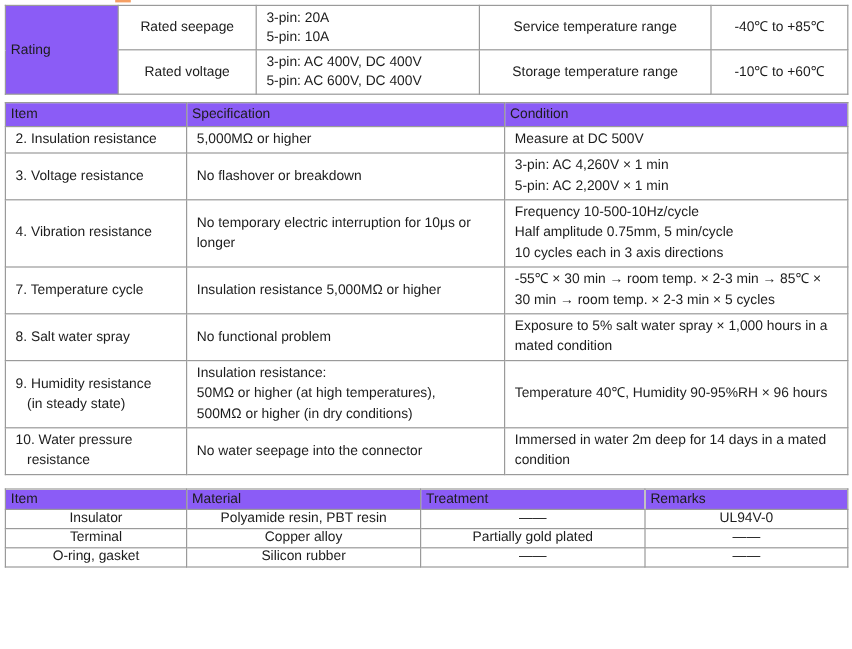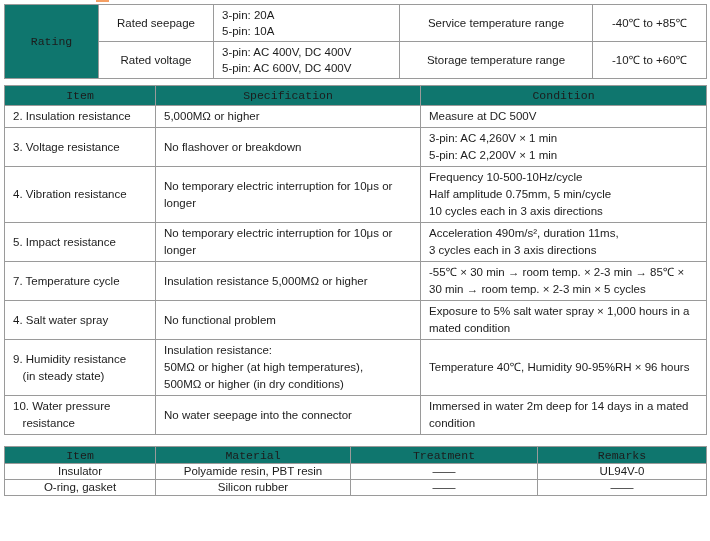--- a/index.html
+++ b/index.html
@@ -13,21 +13,21 @@
     border-collapse:collapse; table-layout:fixed; width:702px;
     border:1px solid #6f6f6f;
   }
   td {
     border:1px solid #9a9a9a;
     font-size:11.5px; line-height:17px;
     vertical-align:middle;
     padding:2px 6px;
     overflow:hidden;
   }
-  .hdr { background:#0f766e; text-align:center; padding:1px 4px;font-family:Liberation Mono, monospace; }
+  .hdr { background:#8b5cf6; text-align:left; padding:1px 4px; }
   .c   { text-align:center; }
   .l   { text-align:left; padding-left:8px;margin-top:28px; }
   .pre { white-space:pre-line; }
   .gap6  { height:6px; }
   .gap11 { height:11px; }
   #t1 td { line-height:16px; }
   #t1 tr { height:37px; }
   #t2 tr.hrow { height:18px; }
   #t3 td { line-height:13px; padding:1px 4px; }
   #t3 tr { height:16px; }
@@ -94,32 +94,26 @@
 5-pin: AC 2,200V × 1 min</td>
       </tr>
       <tr>
         <td class="l pre">4. Vibration resistance</td>
         <td class="l pre">No temporary electric interruption for 10μs or longer</td>
         <td class="l pre">Frequency 10-500-10Hz/cycle
 Half amplitude 0.75mm, 5 min/cycle
 10 cycles each in 3 axis directions</td>
       </tr>
       <tr>
-        <td class="l pre">5. Impact resistance</td>
-        <td class="l pre">No temporary electric interruption for 10μs or longer</td>
-        <td class="l pre">Acceleration 490m/s², duration 11ms,
-3 cycles each in 3 axis directions</td>
-      </tr>
-      <tr>
         <td class="l pre">7. Temperature cycle</td>
         <td class="l pre">Insulation resistance 5,000MΩ or higher</td>
         <td class="l pre">-55℃ × 30 min → room temp. × 2-3 min → 85℃ × 30 min → room temp. × 2-3 min × 5 cycles</td>
       </tr>
       <tr>
-        <td class="l pre">4. Salt water spray</td>
+        <td class="l pre">8. Salt water spray</td>
         <td class="l pre">No functional problem</td>
         <td class="l pre">Exposure to 5% salt water spray × 1,000 hours in a mated condition</td>
       </tr>
       <tr>
         <td class="l pre">9. Humidity resistance
 &nbsp;&nbsp;&nbsp;(in steady state)</td>
         <td class="l pre">Insulation resistance:
 50MΩ or higher (at high temperatures),
 500MΩ or higher (in dry conditions)</td>
         <td class="l pre">Temperature 40℃, Humidity 90-95%RH × 96 hours</td>
@@ -149,20 +143,26 @@
         <td class="hdr">Treatment</td>
         <td class="hdr">Remarks</td>
       </tr>
       <tr>
         <td class="c">Insulator</td>
         <td class="c">Polyamide resin, PBT resin</td>
         <td class="c">——</td>
         <td class="c">UL94V-0</td>
       </tr>
       <tr>
+        <td class="c">Terminal</td>
+        <td class="c">Copper alloy</td>
+        <td class="c">Partially gold plated</td>
+        <td class="c">——</td>
+      </tr>
+      <tr>
         <td class="c">O-ring, gasket</td>
         <td class="c">Silicon rubber</td>
         <td class="c">——</td>
         <td class="c">——</td>
       </tr>
     </tbody>
   </table>
 
 </div>
 

